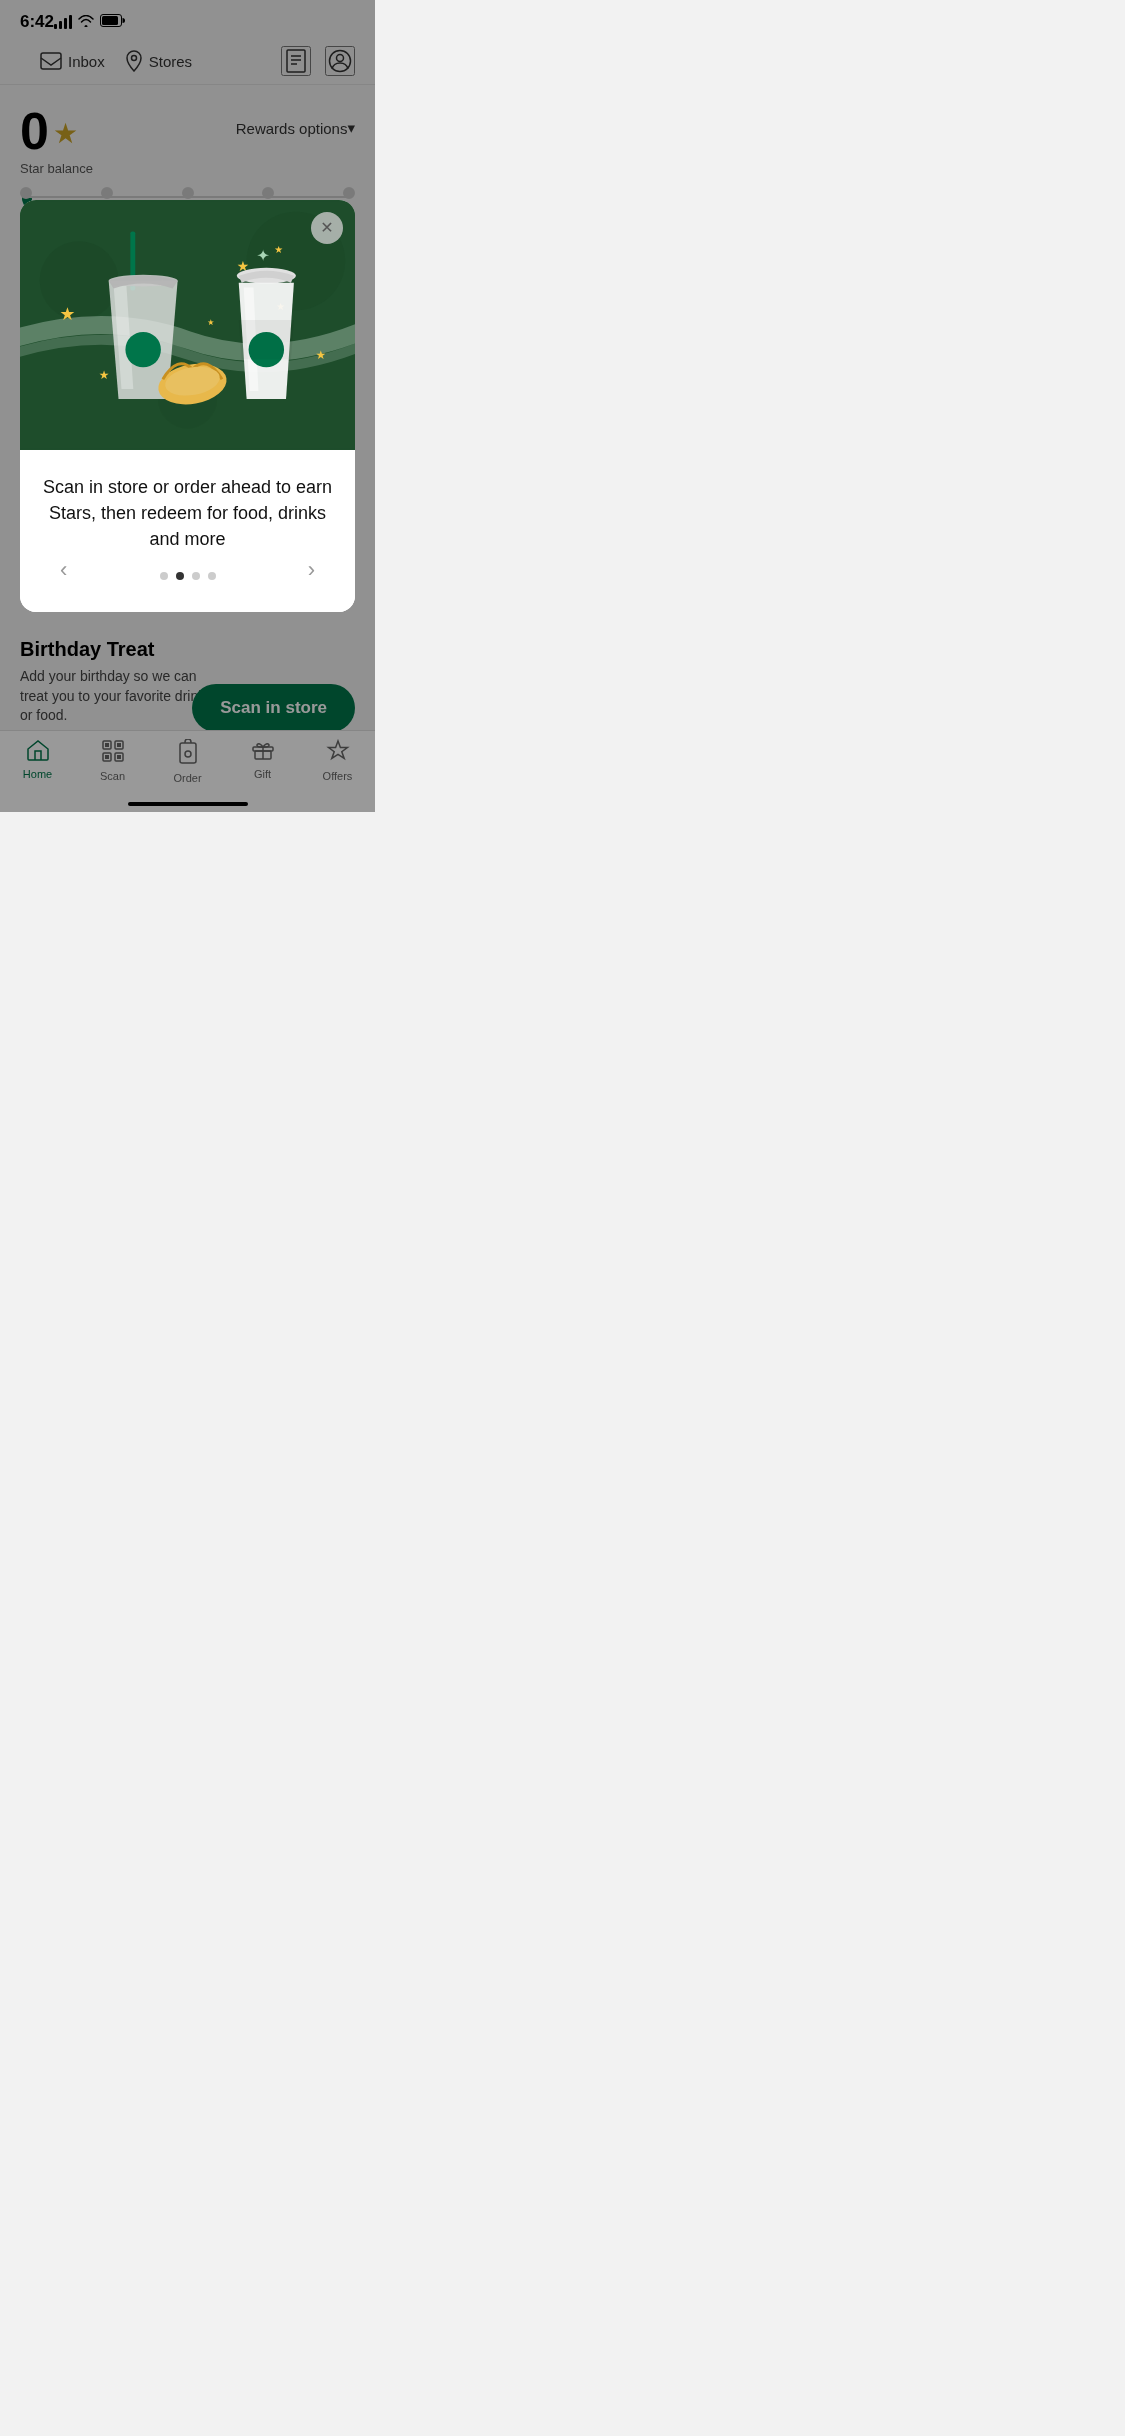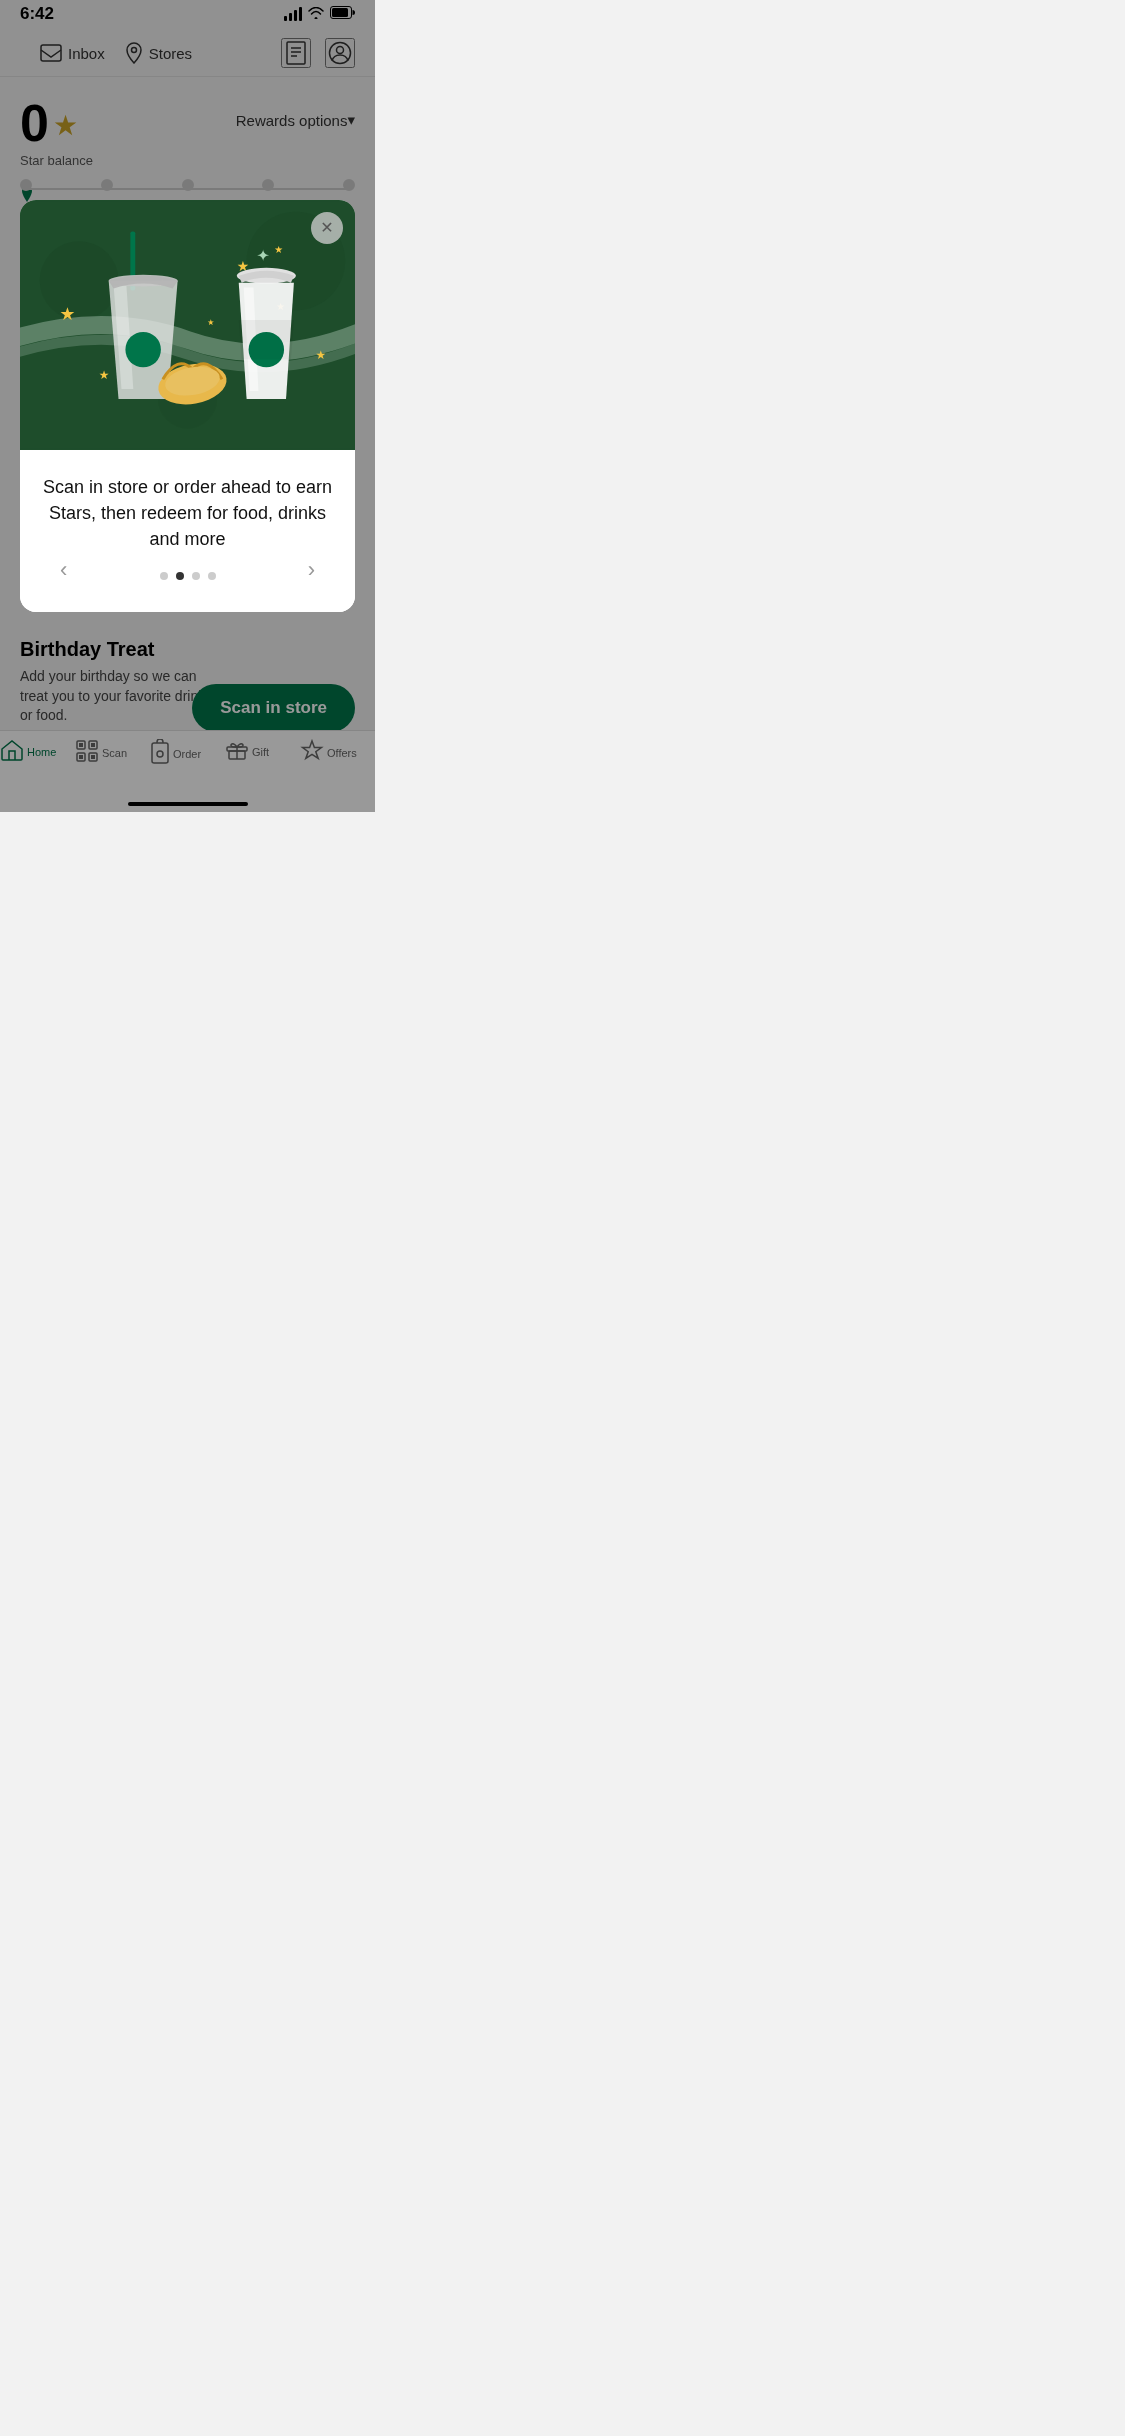--- a/index.html
+++ b/index.html
@@ -9,23 +9,22 @@
       height: 812px;
       font-family: -apple-system, 'Helvetica Neue', Arial, sans-serif;
       background: #f2f2f2;
       overflow: hidden;
       position: relative;
     }
 
     
     .status-bar {
       display: flex;
-      justify-content: space-between;
-      align-items: center;
-      padding: 4px 20px 6px;
+      align-items: center;
+      padding: 12px 20px 6px;
       background: #f2f2f2;
     }
     .status-time {
       font-size: 17px;
       font-weight: 600;
       color: #000;
     }
     .status-icons {
       display: flex;
       align-items: center;
@@ -274,21 +273,21 @@
       height: 82px;
       background: #fff;
       border-top: 1px solid #e0e0e0;
       display: flex;
       align-items: flex-start;
       padding-top: 8px;
     }
     .bottom-nav-item {
       flex: 1;
       display: flex;
-      flex-direction: row;
+      flex-direction: column;
       align-items: center;
       gap: 3px;
       cursor: pointer;
     }
     .bottom-nav-icon {
       font-size: 22px;
       line-height: 1;
     }
     .bottom-nav-label {
       font-size: 11px;

